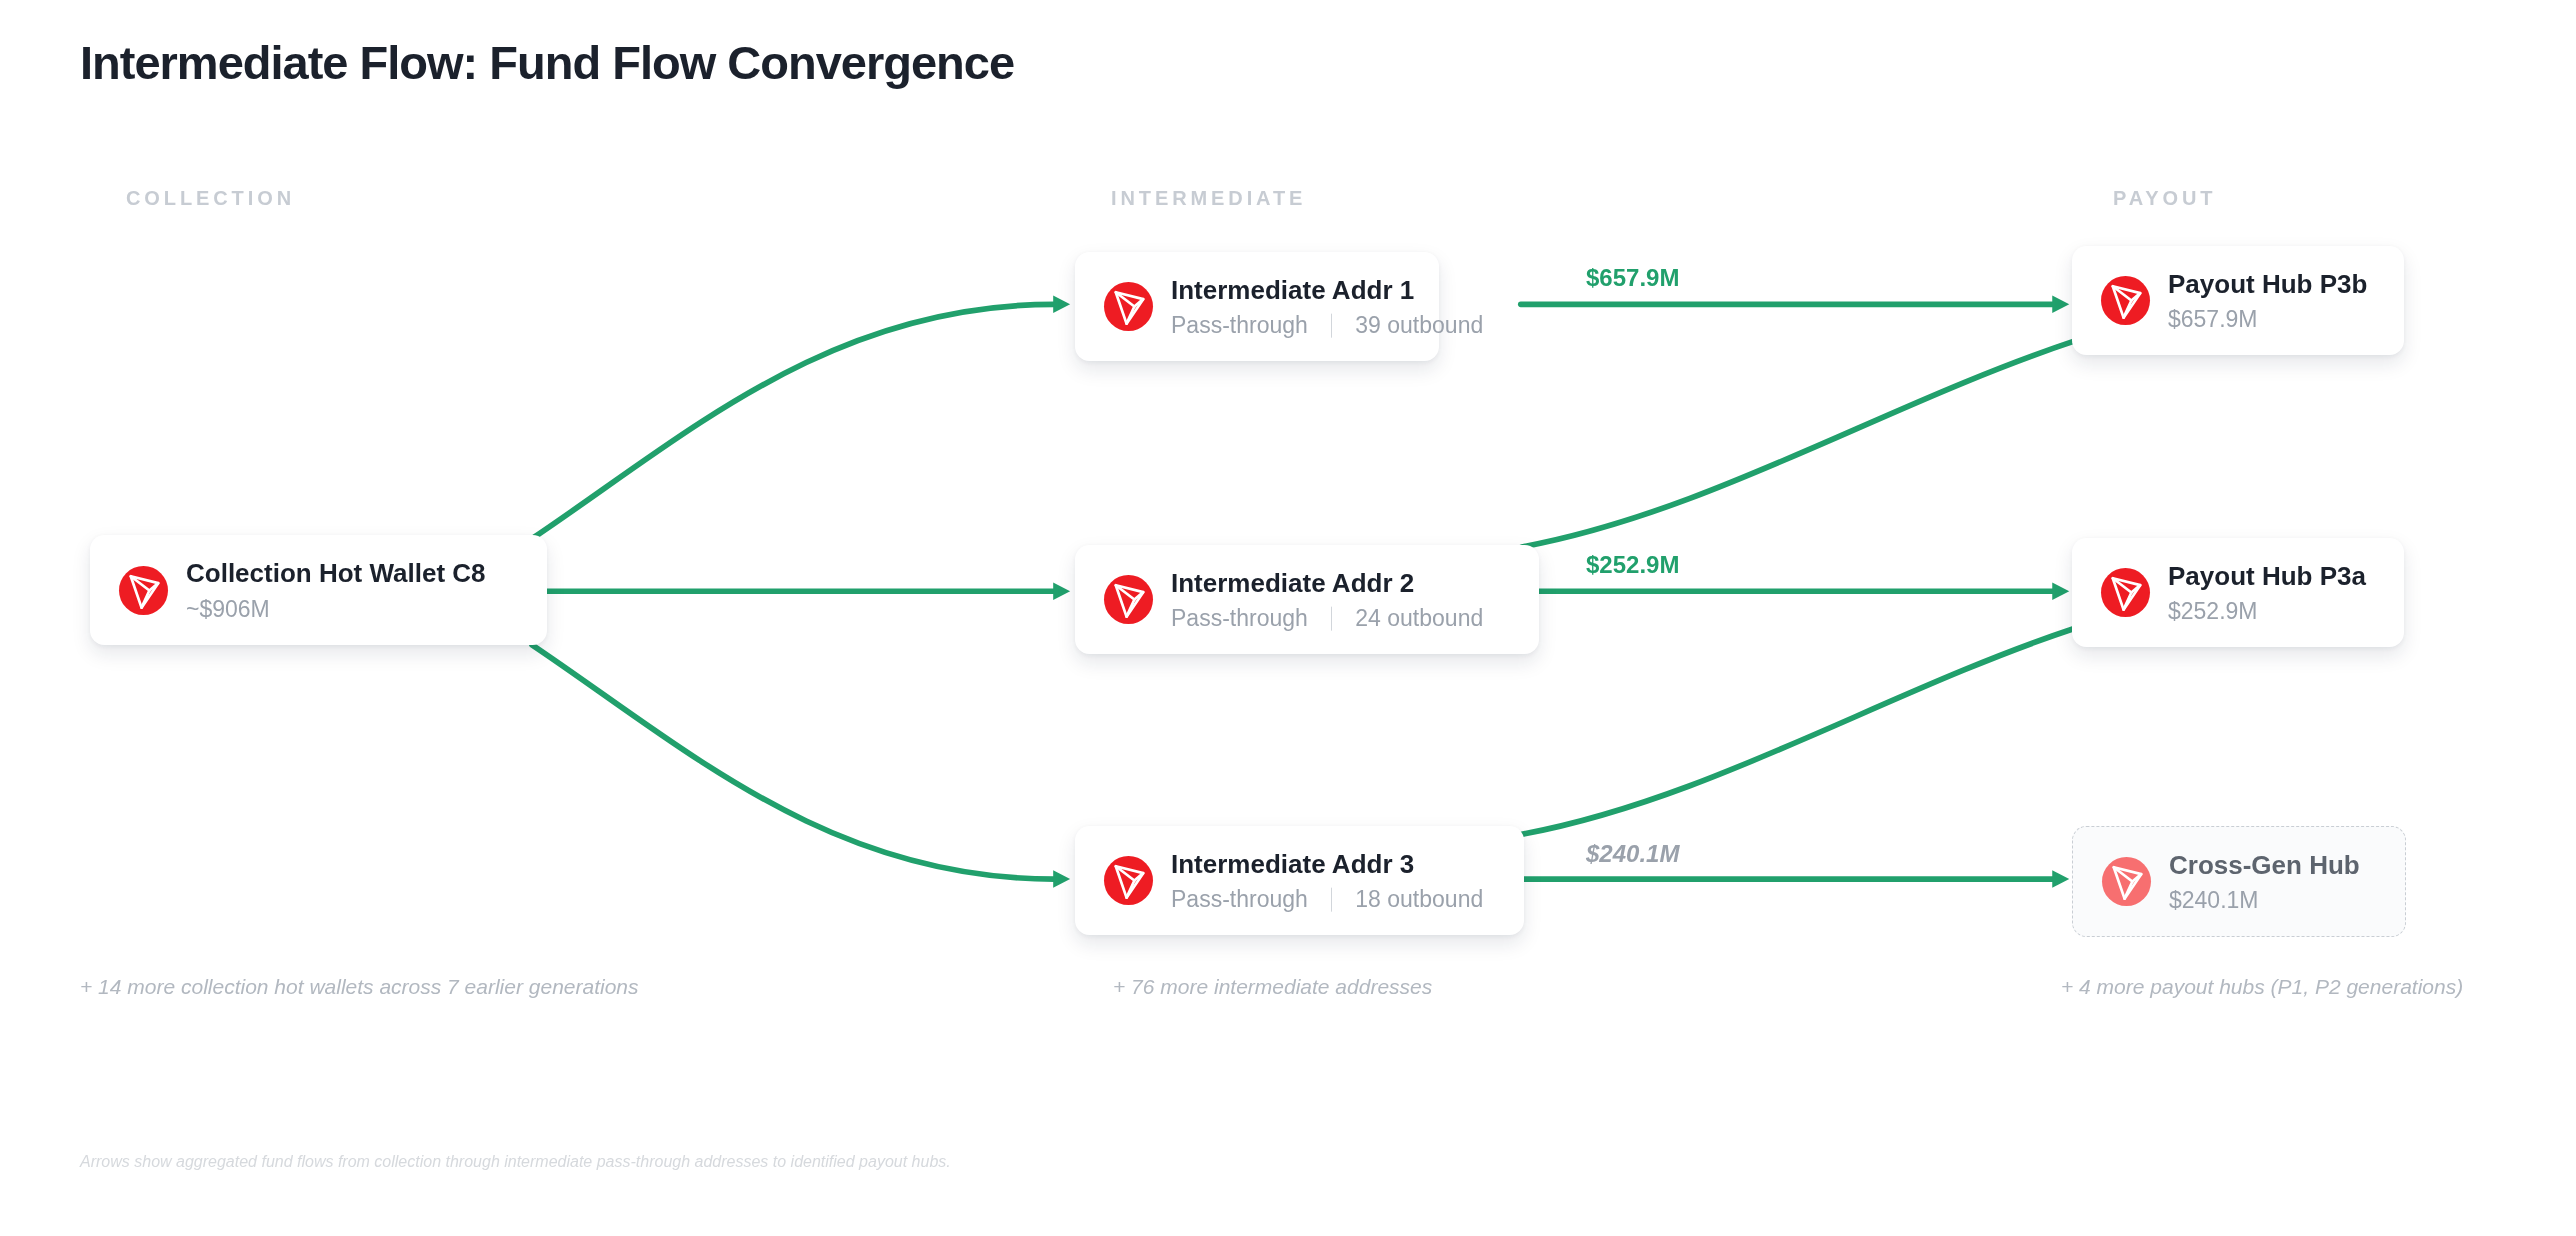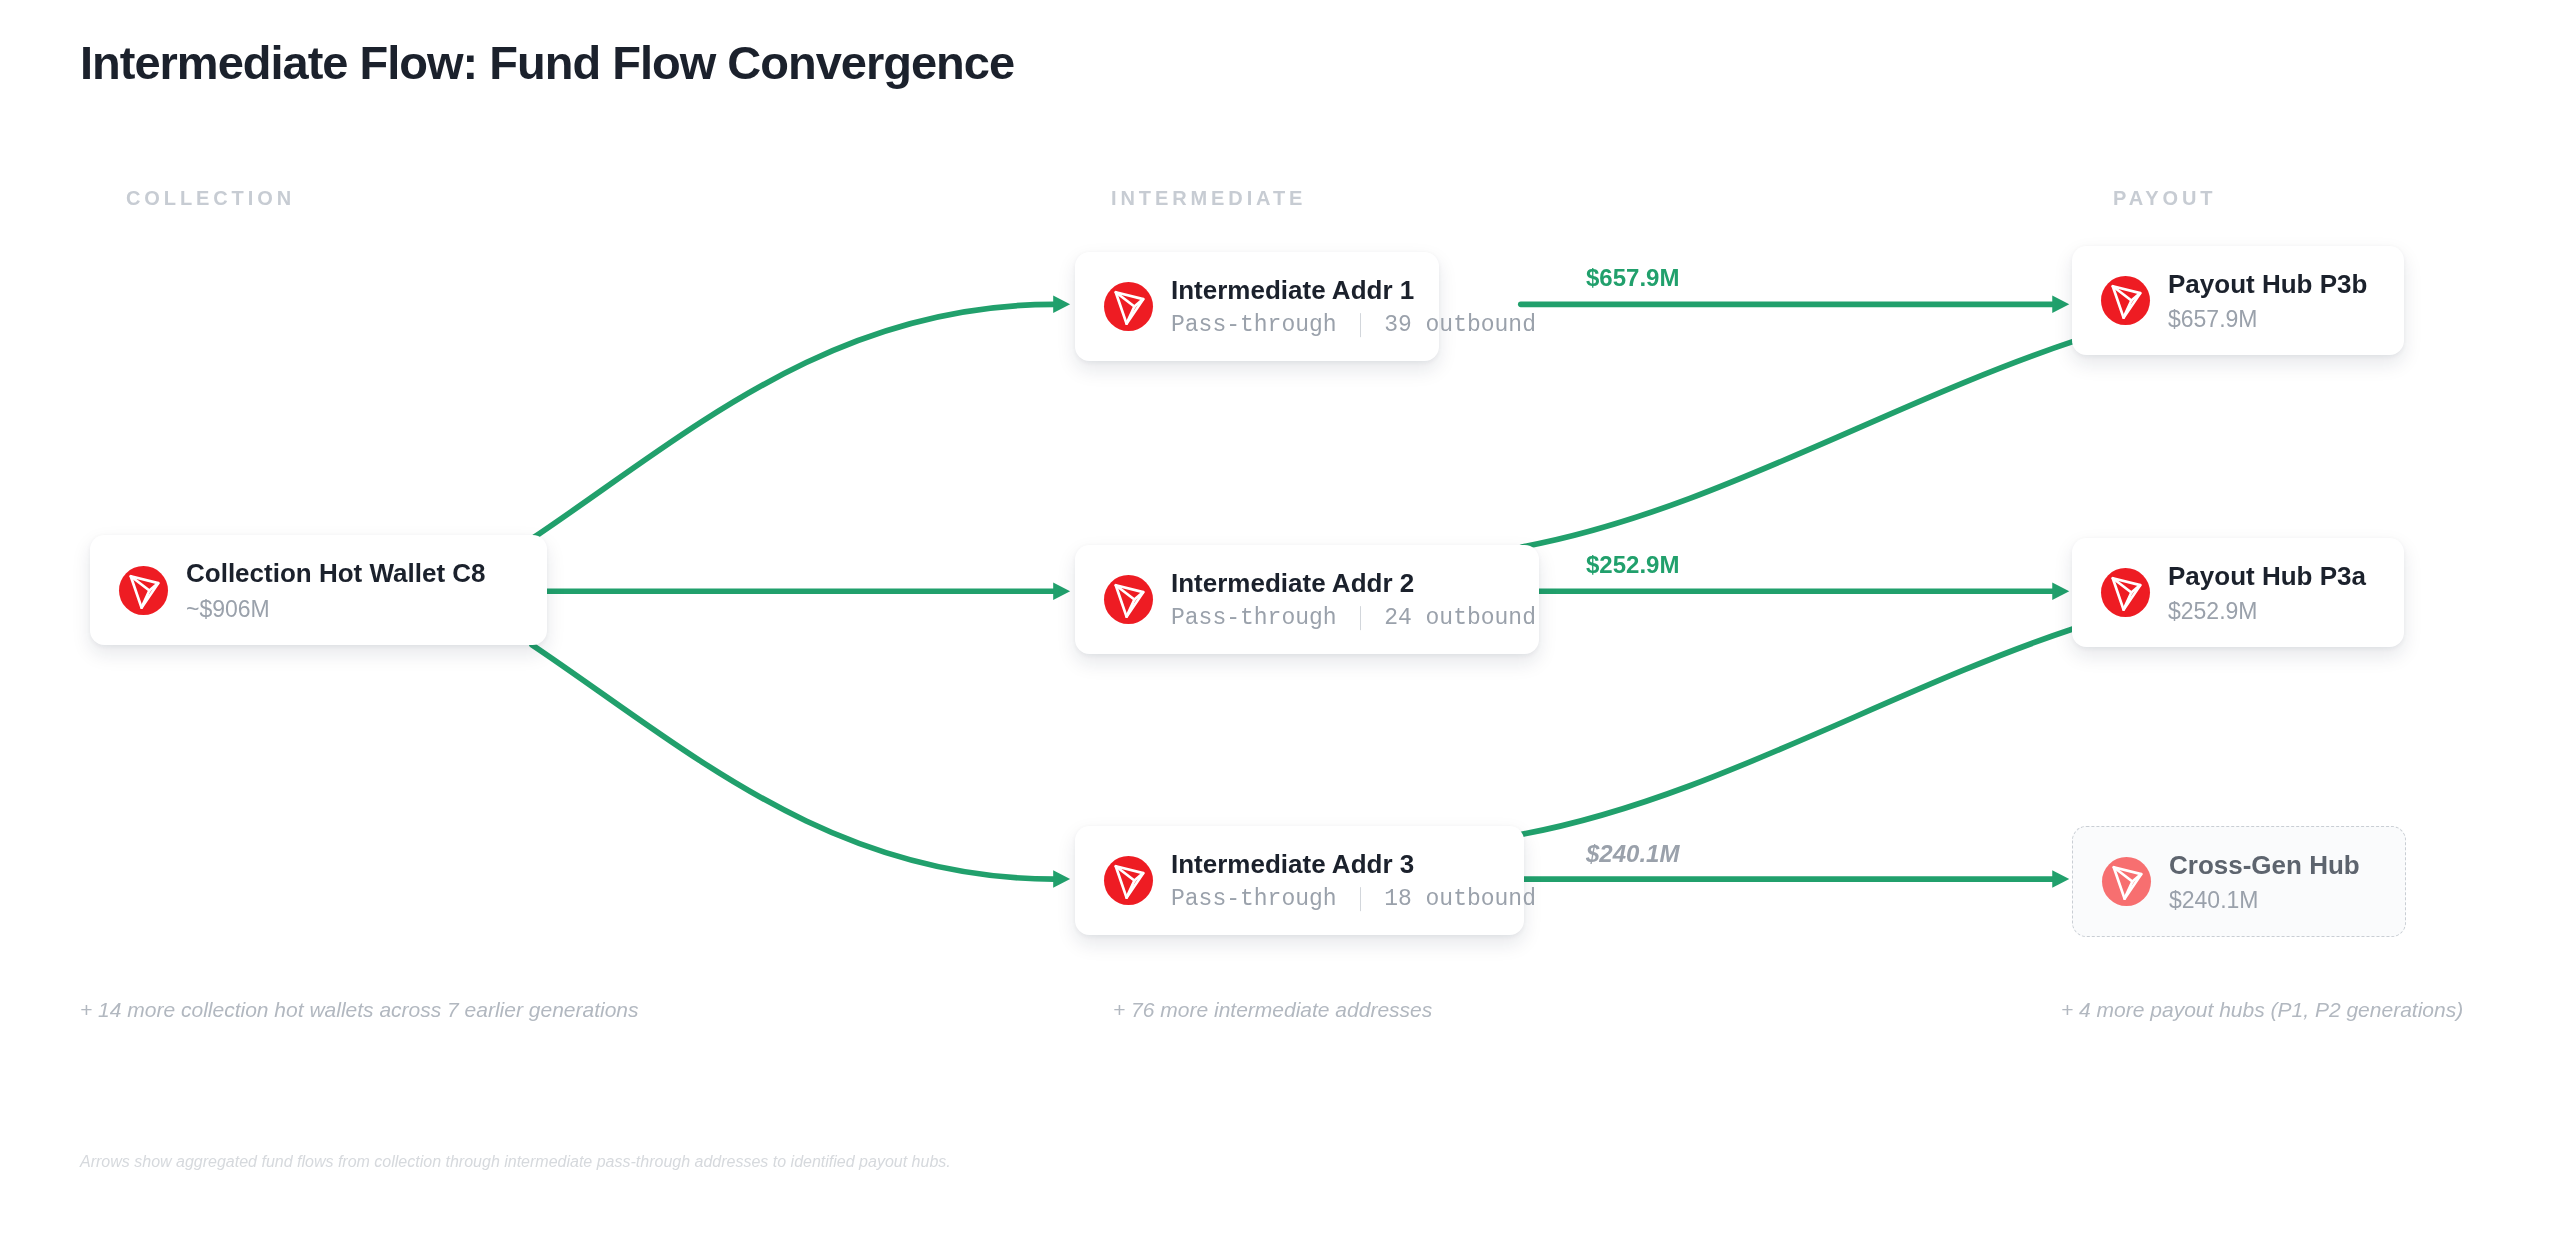--- a/index.html
+++ b/index.html
@@ -62,21 +62,21 @@
   }
   .card .icon svg { width: 49px; height: 49px; display: block; }
   .card .txt { position: absolute; left: 96px; top: 50%; transform: translateY(-50%); white-space: nowrap; }
   .card-title {
     font-size: 26px; font-weight: 700; color: var(--ink);
   }
   .card-sub {
     margin-top: 6.7px;
     font-size: 23px; font-weight: 400; color: var(--muted);
   }
-  .meta-row { display: flex; align-items: center; gap: 23px; font-family: Liberation Mono, monospace; }
+  .meta-row { display: flex; align-items: center; gap: 23px; }
   .vbar { display: inline-block; width: 1.5px; height: 24px; background: var(--divider); }
 
   .card.collection { left: 90px;  top: 535px; width: 448px; height: 110px; padding-left: 9px; }
   .card.int1       { left: 1075px; top: 252px;  width: 364px; height: 109px; }
   .card.int2       { left: 1075px; top: 545px; width: 464px; height: 109px; }
   .card.int3       { left: 1075px; top: 826px; width: 449px; height: 109px; }
   .card.p3b        { left: 2072px; top: 246px;  width: 332px; height: 109px; }
   .card.p3a        { left: 2072px; top: 538px; width: 332px; height: 109px; }
 
   .card.crossgen {
@@ -98,21 +98,20 @@
   .flow-label.l1 { left: 1586px; top: 264px; }
   .flow-label.l2 { left: 1586px; top: 551px; }
   .flow-label.l3 { left: 1586px; top: 840px; font-style: italic; font-weight: 600; color: var(--muted); }
 
   
   .footnote {
     position: absolute; top: 975px;
     font-size: 21px; font-style: italic;
     color: var(--footnote);
     white-space: nowrap;
-    margin-top: 23px;
   }
   .footnote.f1 { left: 80px; }
   .footnote.f2 { left: 1113px; }
   .footnote.f3 { left: 2061px; }
 
   .caption {
     position: absolute; left: 80px; top: 1153px;
     font-size: 16px; font-style: italic;
     color: var(--caption);
     white-space: nowrap;

